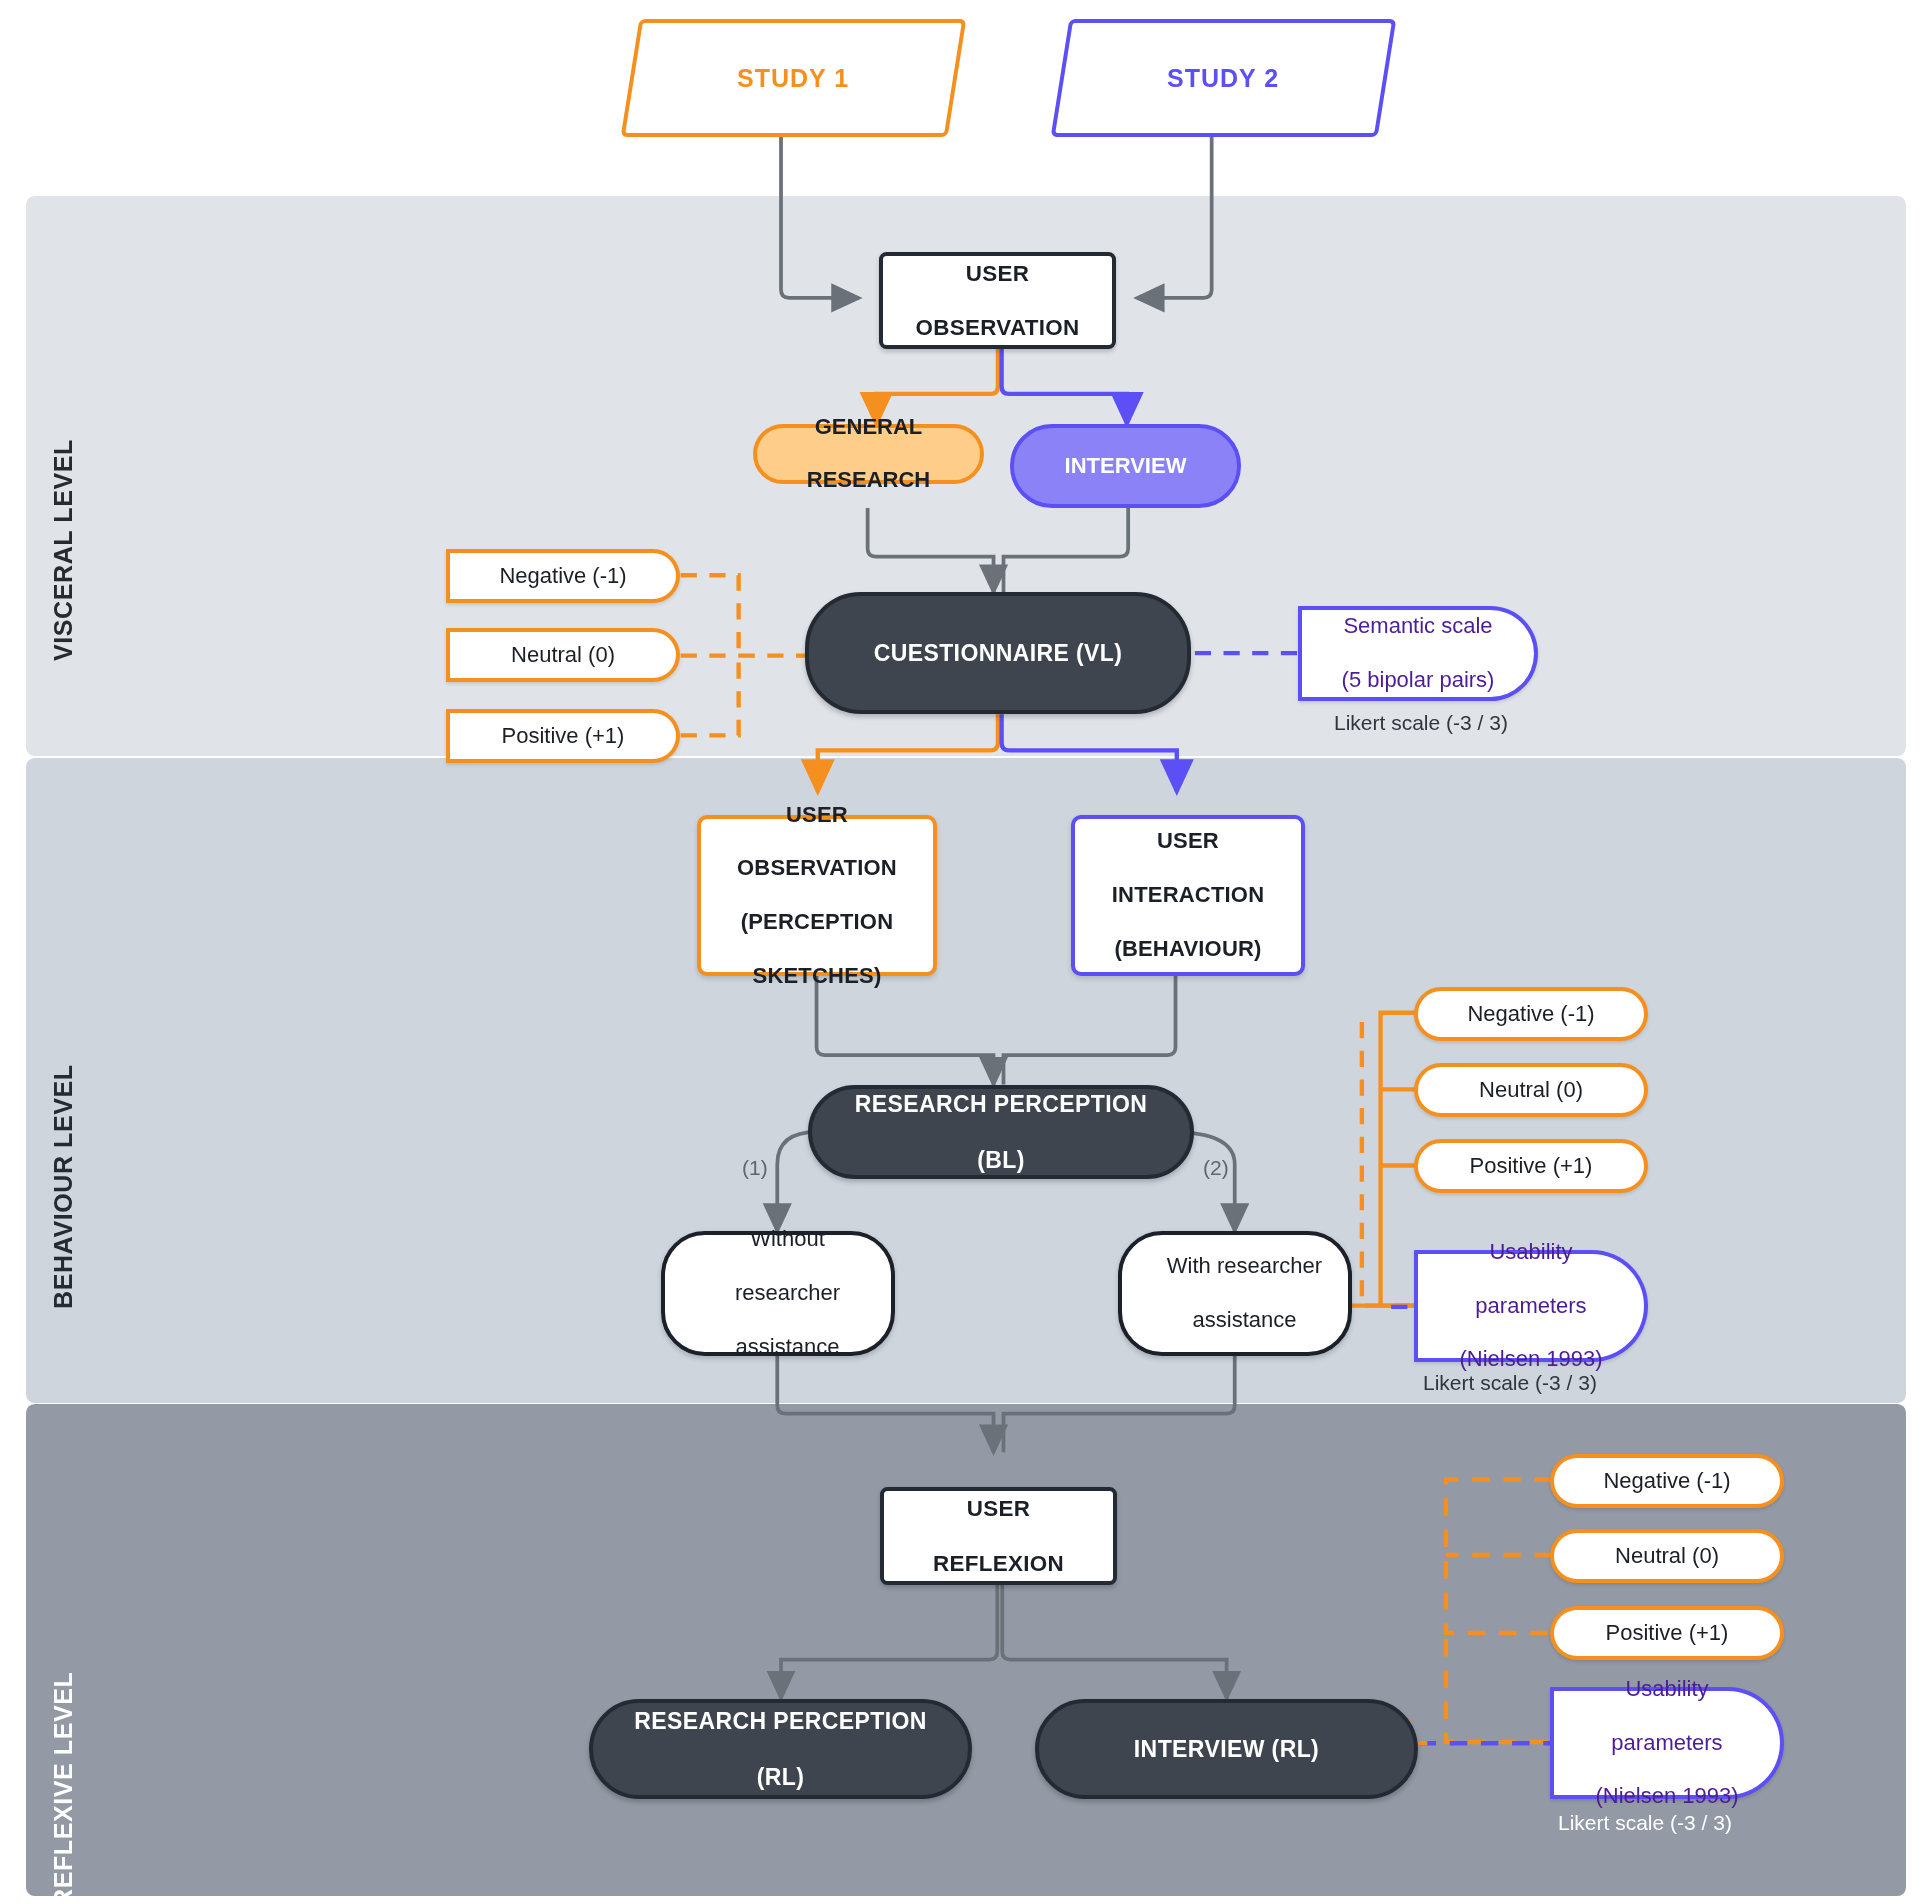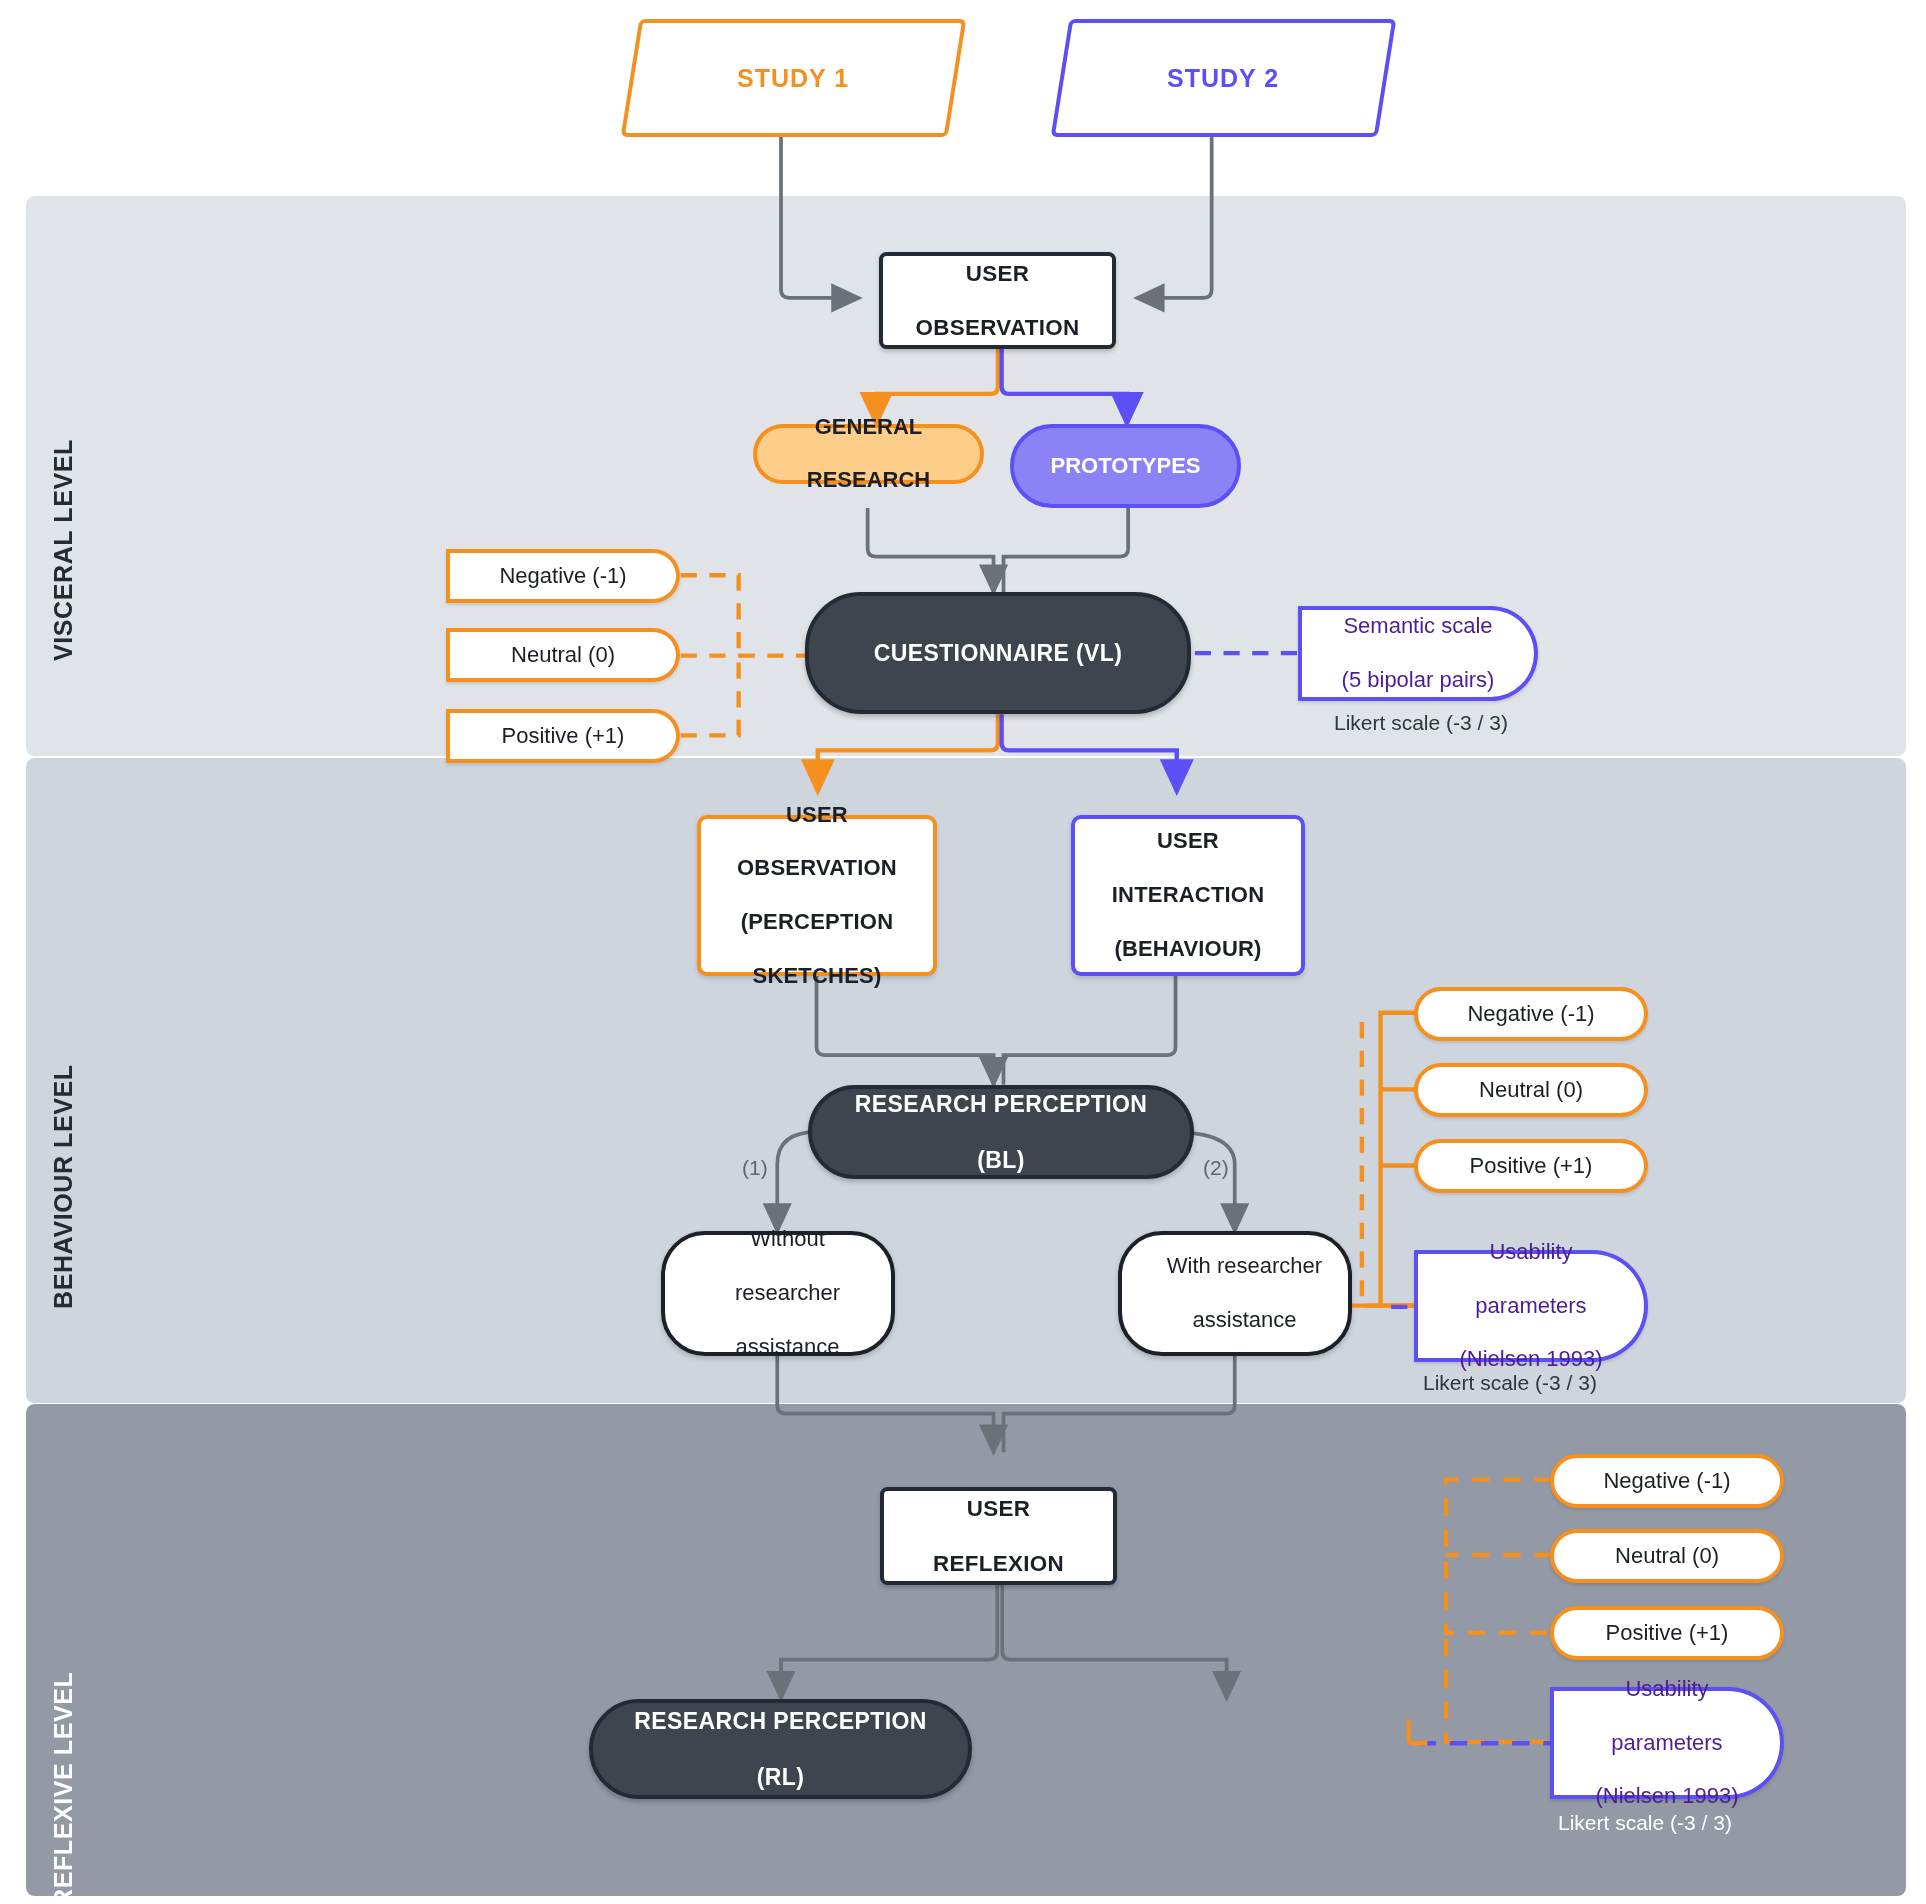--- a/index.html
+++ b/index.html
@@ -164,21 +164,21 @@
   </div>
 
   <div class="node stadium sketches" style="left:753px;top:424px;width:231px;height:60px;font-size:22px;">
     <span>
       <span>GENERAL</span><br>
       <span>RESEARCH</span>
     </span>
   </div>
 
   <div class="node stadium prototypes" style="left:1010px;top:424px;width:231px;height:84px;font-size:22px;">
-    <span>PROTOTYPES</span>
+    <span>INTERVIEW</span>
   </div>
 
   <div class="node dark-pill" style="left:805px;top:592px;width:386px;height:122px;font-size:23px;">
     <span>CUESTIONNAIRE (VL)</span>
   </div>
 
   <div class="node chip chip-left" style="left:446px;top:549px;width:234px;height:54px;font-size:22px;">
     <span>Negative (-1)</span>
   </div>
   <div class="node chip chip-left" style="left:446px;top:628px;width:234px;height:54px;font-size:22px;">
@@ -261,20 +261,23 @@
       <span>REFLEXION</span>
     </span>
   </div>
 
   <div class="node dark-pill" style="left:589px;top:1699px;width:383px;height:100px;font-size:23px;">
     <span>
       <span>RESEARCH PERCEPTION</span><br>
       <span>(RL)</span>
     </span>
   </div>
+  <div class="node dark-pill" style="left:1035px;top:1699px;width:383px;height:100px;font-size:23px;">
+    <span>INTERVIEW (RL)</span>
+  </div>
 
   <div class="node chip" style="left:1550px;top:1454px;width:234px;height:54px;font-size:22px;">
     <span>Negative (-1)</span>
   </div>
   <div class="node chip" style="left:1550px;top:1529px;width:234px;height:54px;font-size:22px;">
     <span>Neutral (0)</span>
   </div>
   <div class="node chip" style="left:1550px;top:1606px;width:234px;height:54px;font-size:22px;">
     <span>Positive (+1)</span>
   </div>

